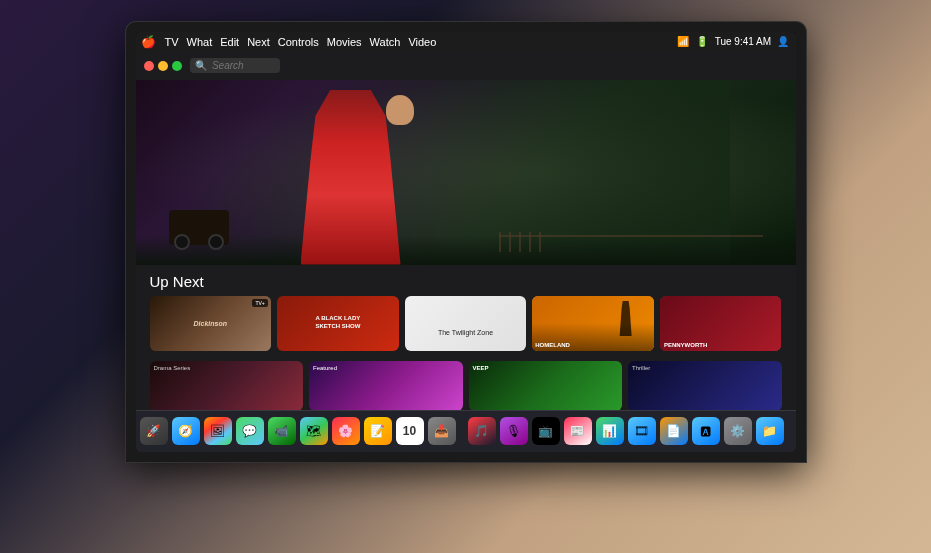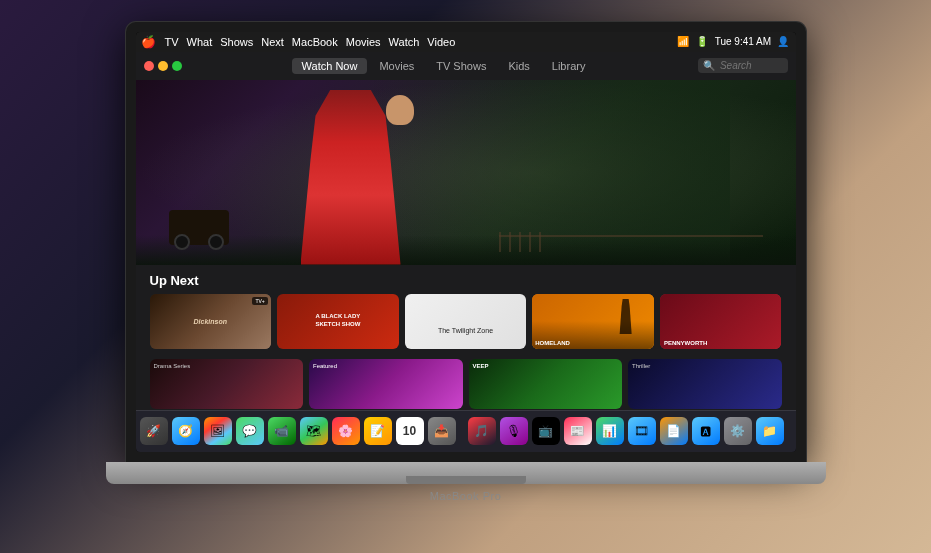--- a/index.html
+++ b/index.html
@@ -265,22 +265,22 @@
     
     .content-area {
       flex: 1;
       background: #1c1c1e;
       overflow: hidden;
       padding: 8px 14px;
     }
 
     .section-title {
       color: #fff;
-      font-size: 13px;
-      font-weight: 700;
+      font-size: 15px;
+      font-weight: 400;
       margin-bottom: 6px;
     }
 
     .up-next-row {
       display: flex;
       gap: 6px;
       margin-bottom: 10px;
     }
 
     .show-card {
@@ -431,49 +431,42 @@
 <div class="laptop-outer">
   <div class="laptop-screen-bezel">
     <div class="laptop-screen">
       <div class="macos-screen">
 
         <div class="menu-bar">
           <div class="menu-bar-left">
             <span class="apple-icon">🍎</span>
             <span class="menu-item">TV</span>
             <span class="menu-item">What</span>
-            <span class="menu-item">Shows</span>
+            <span class="menu-item">Edit</span>
             <span class="menu-item">Next</span>
-            <span class="menu-item">MacBook</span>
+            <span class="menu-item">Controls</span>
             <span class="menu-item">Movies</span>
             <span class="menu-item">Watch</span>
             <span class="menu-item">Video</span>
           </div>
           <div class="menu-bar-right">
             <span>📶</span>
             <span>🔋</span>
             <span>Tue 9:41 AM</span>
             <span>👤</span>
           </div>
         </div>
 
         <div class="app-window">
 
           <div class="title-bar">
             <div class="window-controls">
               <div class="wc-btn wc-close"></div>
               <div class="wc-btn wc-min"></div>
               <div class="wc-btn wc-max"></div>
-            </div>
-            <div class="nav-tabs">
-              <div class="nav-tab active">Watch Now</div>
-              <div class="nav-tab">Movies</div>
-              <div class="nav-tab">TV Shows</div>
-              <div class="nav-tab">Kids</div>
-              <div class="nav-tab">Library</div>
             </div>
             <div class="search-bar">
               <span style="color:#aaa;font-size:10px;">🔍</span>
               <input type="text" placeholder="Search" style="color: rgb(170, 170, 170); font-size: 10px; font-style: italic;">
             </div>
           </div>
 
           <div class="hero">
             <div class="hero-fog"></div>
 
@@ -575,16 +568,13 @@
             <div class="dock-icon di-settings" title="System Preferences" style="font-size:12px;">⚙️</div>
             <div class="dock-icon di-folder" title="Folder" style="font-size:12px;">📁</div>
             <div class="dock-divider"></div>
 
           </div>
 
         </div>
       </div>
     </div>
   </div>
-  <div class="laptop-base">
-    <span class="laptop-label">MacBook Pro</span>
-  </div>
 </div>
 
 </body></html>

